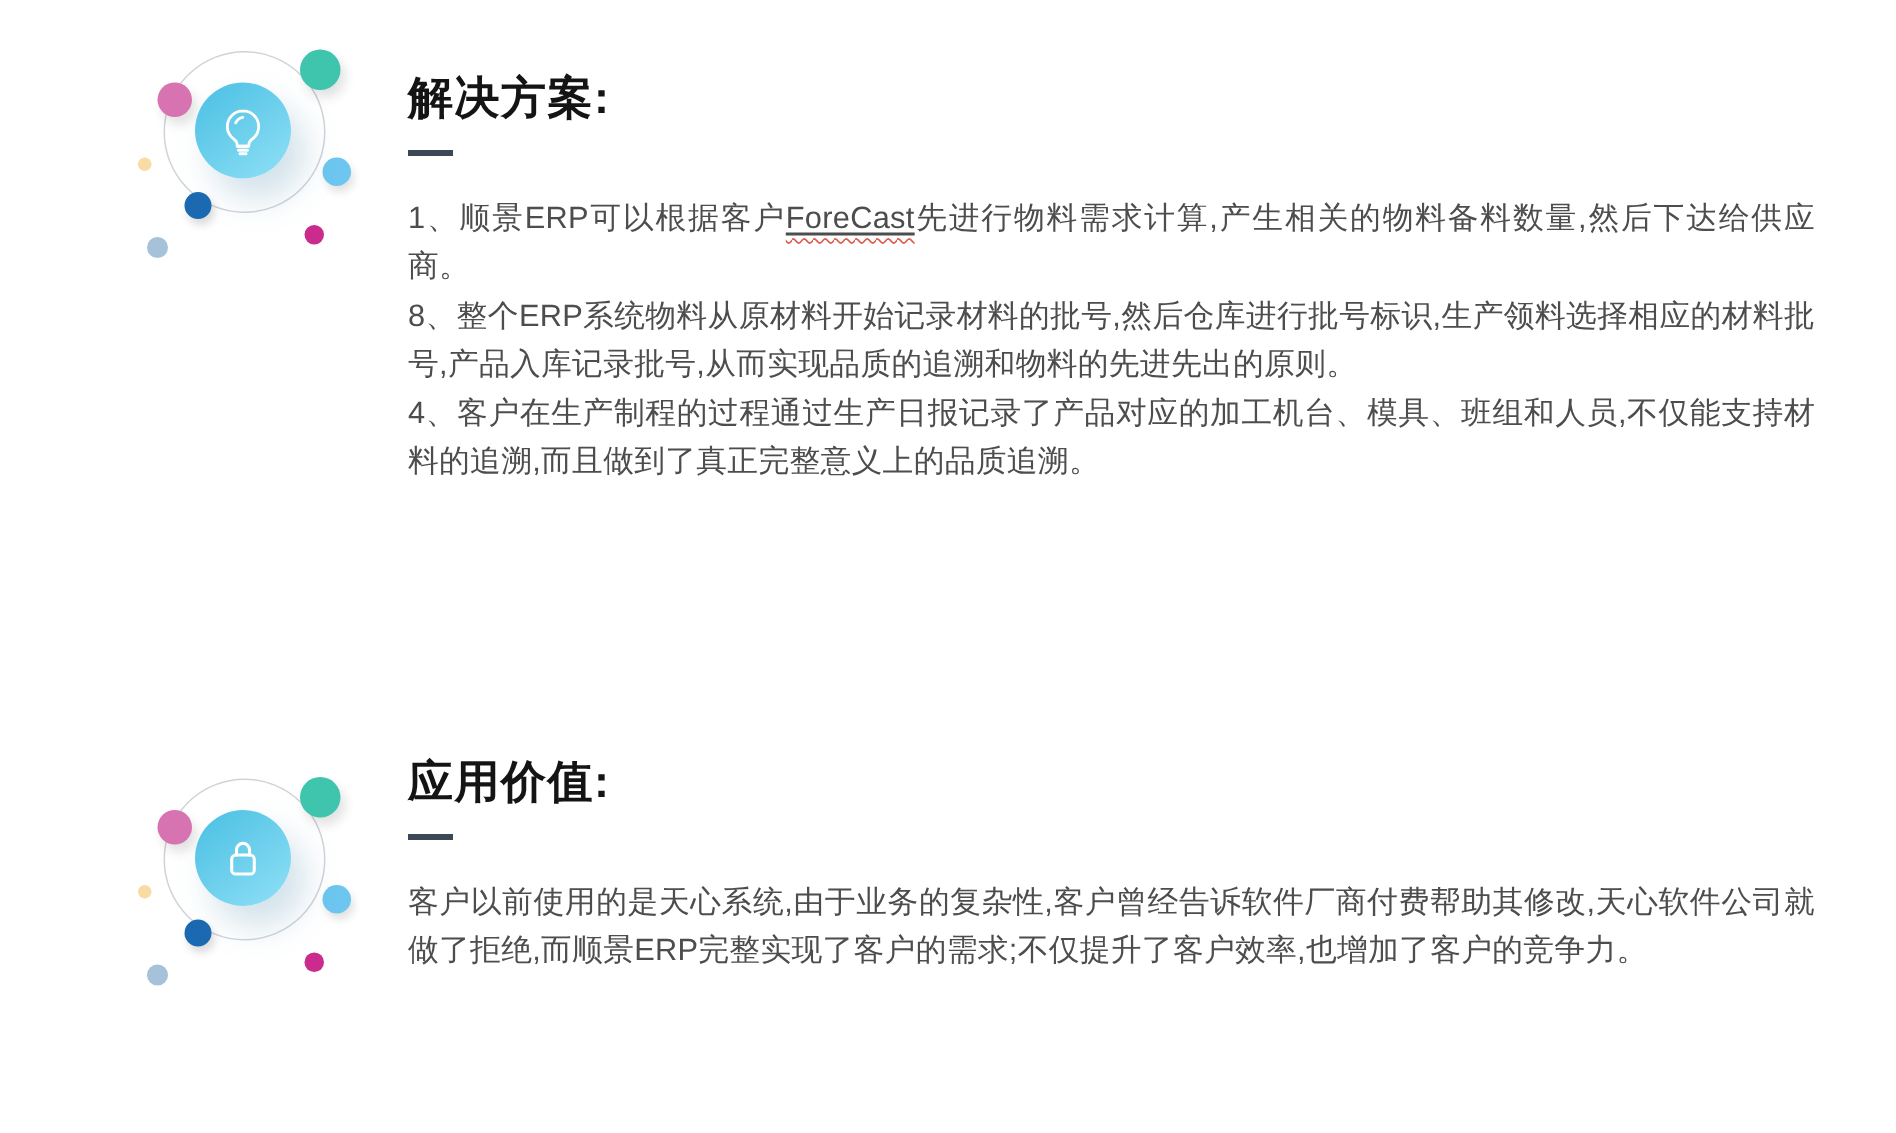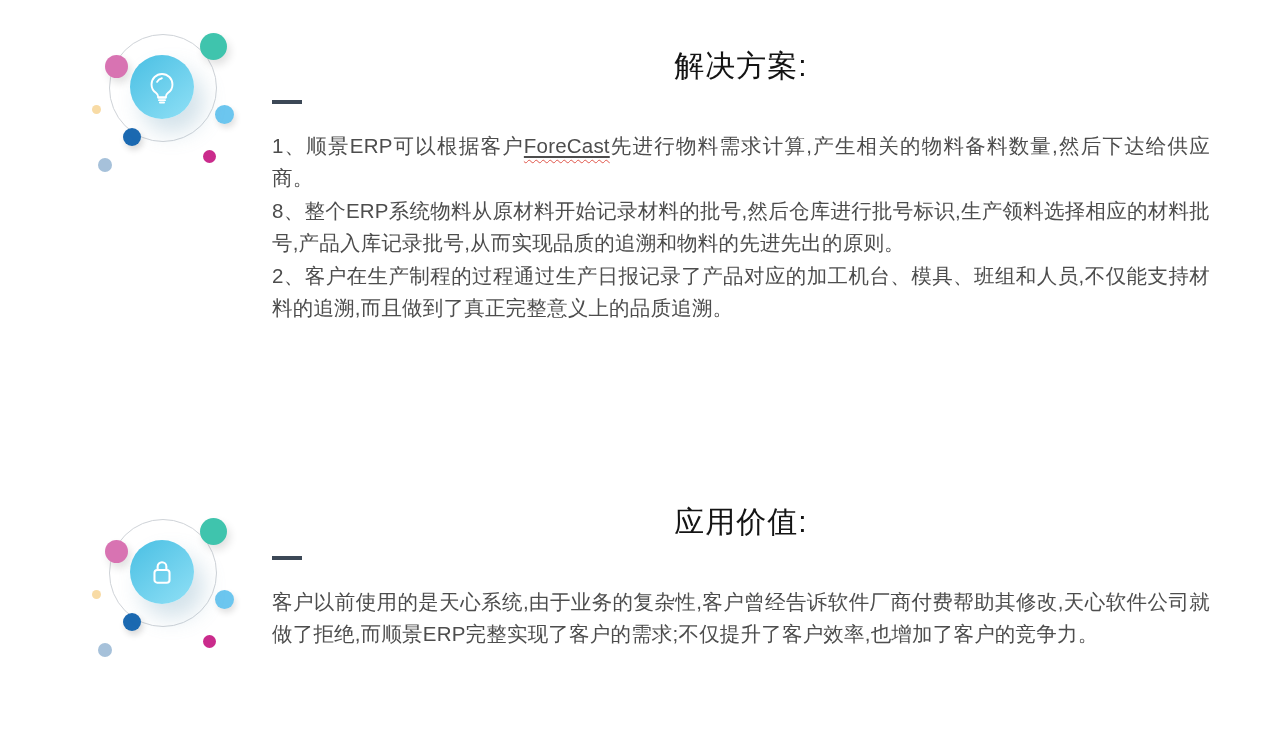--- a/index.html
+++ b/index.html
@@ -25,22 +25,22 @@
   .dot{position:absolute;border-radius:50%;}
   .dot-teal{left:120px;top:18px;width:27px;height:27px;background:var(--dot-teal,#3fc4ad);box-shadow:3px 5px 8px rgba(0,0,0,.12);}
   .dot-pink{left:25px;top:40px;width:23px;height:23px;background:var(--dot-pink,#d873b2);box-shadow:3px 5px 8px rgba(0,0,0,.12);}
   .dot-yellow{left:12px;top:90px;width:9px;height:9px;background:var(--dot-yellow,#f8dba5);}
   .dot-darkblue{left:43px;top:113px;width:18px;height:18px;background:var(--dot-dark-blue,#1b69b1);box-shadow:2px 4px 6px rgba(0,0,0,.15);}
   .dot-lightblue{left:135px;top:90px;width:19px;height:19px;background:var(--dot-light-blue,#6cc6ef);box-shadow:2px 4px 6px rgba(0,0,0,.12);}
   .dot-magenta{left:123px;top:135px;width:13px;height:13px;background:var(--dot-magenta,#ca2b8c);}
   .dot-steel{left:18px;top:143px;width:14px;height:14px;background:var(--dot-steel,#a6c1da);}
   .content{position:absolute;left:272px;width:938px;}
   .sec-title{
-    margin:0;font-size:30px;line-height:36px;font-weight:400;
-    color:var(--heading-text,#141414);letter-spacing:1px;text-align:center;
+    margin:0;font-size:30px;line-height:36px;font-weight:700;
+    color:var(--heading-text,#141414);letter-spacing:1px;
   }
   .title-dash{
     width:30px;height:4px;margin-top:16px;
     background:var(--accent-dash,#3c4856);
   }
   .paragraphs{margin-top:26px;}
   .paragraphs p{
     margin:0;font-size:20.5px;line-height:32.4px;
     color:var(--body-text,#4d4d4d);letter-spacing:.2px;
     text-align:justify;
@@ -84,21 +84,21 @@
         <path d="M17.8 17.5c1.2-2.4 3.4-4.1 6-4.6"></path>
       </svg>
     </div>
   </div>
   <div class="content" style="top:48px;">
     <h2 class="sec-title">解决方案:</h2>
     <div class="title-dash"></div>
     <div class="paragraphs">
         <p>1、顺景ERP可以根据客户<span class="wavy"><span class="solid-u">ForeCast</span></span>先进行物料需求计算,产生相关的物料备料数量,然后下达给供应商。</p>
         <p>8、整个ERP系统物料从原材料开始记录材料的批号,然后仓库进行批号标识,生产领料选择相应的材料批号,产品入库记录批号,从而实现品质的追溯和物料的先进先出的原则。</p>
-        <p>2、客户在生产制程的过程通过生产日报记录了产品对应的加工机台、模具、班组和人员,不仅能支持材料的追溯,而且做到了真正完整意义上的品质追溯。</p>
+        <p>4、客户在生产制程的过程通过生产日报记录了产品对应的加工机台、模具、班组和人员,不仅能支持材料的追溯,而且做到了真正完整意义上的品质追溯。</p>
       </div>
   </div>
 </section>
 
 <section class="section" style="top:0;">
   <div class="badge" style="top:500px;">
     <div class="ring"></div>
     <span class="dot dot-teal"></span>
     <span class="dot dot-pink"></span>
     <span class="dot dot-yellow"></span>

